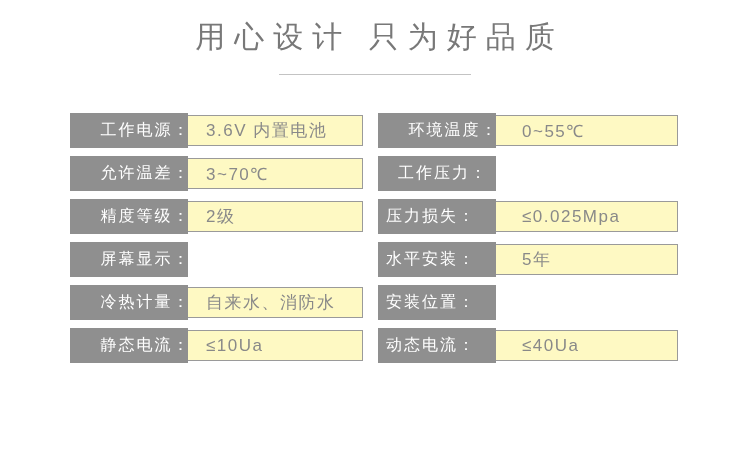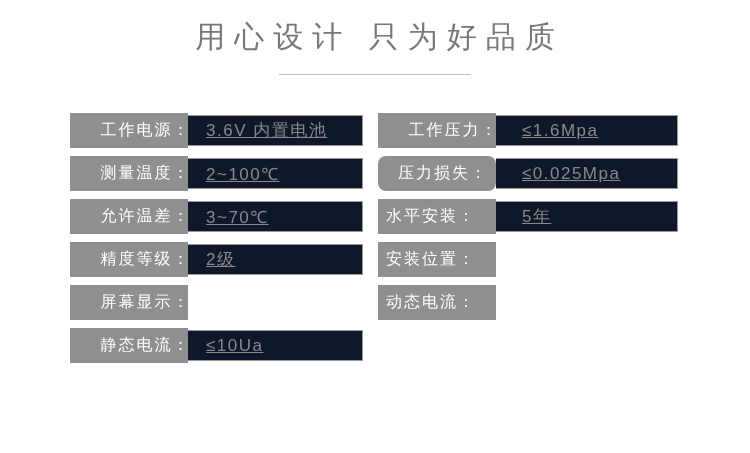--- a/index.html
+++ b/index.html
@@ -45,89 +45,92 @@
     display: flex;
     align-items: center;
     justify-content: center;
     white-space: nowrap;
     z-index: 1;
     padding-left: 33px;
   }
   .spec-value {
     flex: 1;
     margin: 2px 0;
-    background: #0f172a;
+    background: #fef9c3;
     border: 1px solid #9a9a9a;
     border-left: none;
     display: flex;
     align-items: center;
     padding-left: 18px;
     color: #898989;
     font-size: 17px;
     letter-spacing: 1.5px;
     white-space: nowrap;
     overflow: hidden;
-    text-decoration: underline;
   }
   .col-right .spec-value { padding-left: 26px; }
   
-  .col-right .spec-row:nth-child(2) .spec-label { justify-content: flex-end; padding-right: 8px; border-radius: 8px; }
+  .col-right .spec-row:nth-child(2) .spec-label { justify-content: flex-end; padding-right: 8px; }
   .col-right .spec-row:nth-child(3) .spec-label,
   .col-right .spec-row:nth-child(4) .spec-label,
   .col-right .spec-row:nth-child(5) .spec-label,
   .col-right .spec-row:nth-child(6) .spec-label { justify-content: flex-start; padding-left: 8px; }
 </style>
 </head>
 <body>
 
 <div class="page">
   <div class="header">
     <h1 class="page-title">用心设计 只为好品质</h1>
     <div class="title-underline"></div>
   </div>
   <div class="spec-grid">
     <div class="spec-col col-left" id="col-left">
         <div class="spec-row">
           <div class="spec-label">工作电源：</div>
           <div class="spec-value">3.6V 内置电池</div>
         </div>
         <div class="spec-row">
-          <div class="spec-label">测量温度：</div>
-          <div class="spec-value">2~100℃</div>
-        </div>
-        <div class="spec-row">
           <div class="spec-label">允许温差：</div>
           <div class="spec-value">3~70℃</div>
         </div>
         <div class="spec-row">
           <div class="spec-label">精度等级：</div>
           <div class="spec-value">2级</div>
         </div>
         <div class="spec-row">
           <div class="spec-label">屏幕显示：</div>
         </div>
         <div class="spec-row">
+          <div class="spec-label">冷热计量：</div>
+          <div class="spec-value">自来水、消防水</div>
+        </div>
+        <div class="spec-row">
           <div class="spec-label">静态电流：</div>
           <div class="spec-value">≤10Ua</div>
         </div>
       </div>
     <div class="spec-col col-right" id="col-right">
         <div class="spec-row">
+          <div class="spec-label">环境温度：</div>
+          <div class="spec-value">0~55℃</div>
+        </div>
+        <div class="spec-row">
           <div class="spec-label">工作压力：</div>
-          <div class="spec-value">≤1.6Mpa</div>
         </div>
         <div class="spec-row">
           <div class="spec-label">压力损失：</div>
           <div class="spec-value">≤0.025Mpa</div>
         </div>
         <div class="spec-row">
           <div class="spec-label">水平安装：</div>
           <div class="spec-value">5年</div>
         </div>
         <div class="spec-row">
           <div class="spec-label">安装位置：</div>
         </div>
         <div class="spec-row">
           <div class="spec-label">动态电流：</div>
+          <div class="spec-value">≤40Ua</div>
         </div>
       </div>
   </div>
 </div>
 
 </body></html>

